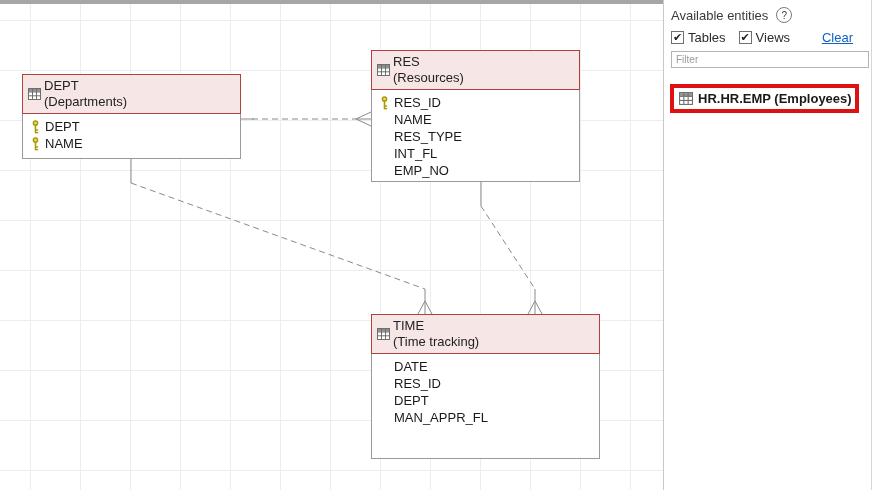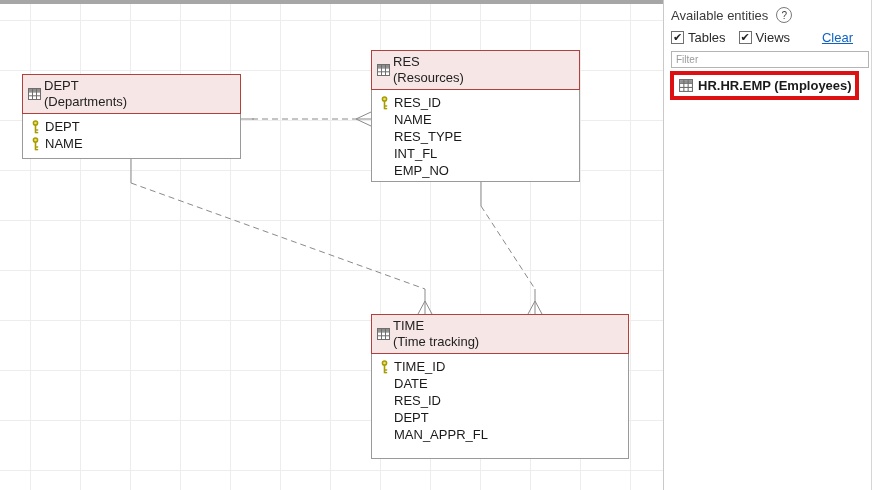--- a/index.html
+++ b/index.html
@@ -29,21 +29,21 @@
   .canvas-topbar {
     position: absolute; left: 0; top: 0; width: 663px; height: 4px;
     background: #a6a6a6;
   }
   svg.rel-layer { position: absolute; left: 0; top: 0; width: 663px; height: 490px; }
 
   
   .entity { position: absolute; display: flex; flex-direction: column; background: #fff; box-shadow: 0 0 0 0; }
   #entity-dept { left: 22px;  top: 74px;  width: 219px; height: 85px;  }
   #entity-res  { left: 371px; top: 50px;  width: 209px; height: 132px; }
-  #entity-time { left: 371px; top: 314px; width: 258px; height: 145px; }
+  #entity-time { left: 371px; top: 314px; width: 229px; height: 145px; }
 
   .entity-header {
     background: #f7e6e6;
     border: 1px solid #b2403c;
     padding: 3px 5px 3px 5px;
     display: flex; align-items: center; gap: 3px;
     flex: 0 0 auto;
   }
   .entity-titles { line-height: 16px; color: #222; }
   .entity-body {
@@ -82,21 +82,21 @@
   }
   .cbx-label { margin-right: 13px; }
   .clear-link { margin-left: auto; margin-right: 16px; color: #0f62c5; text-decoration: underline; cursor: pointer; }
   .filter-input {
     display: block; width: 100%; height: 17px; margin-top: 3px;
     border: 1px solid #b4b4b4; font-family: "Liberation Sans", "DejaVu Sans", sans-serif;
     font-size: 10px; padding: 0 4px; color: #333; outline: none;
   }
   .filter-input::placeholder { color: #9b9b9b; }
   .annotation-box {
-    margin-top: 3px; margin-left: -1px;
+    margin-top: 16px; margin-left: -1px;
     border: 4px solid #dd1111;
     width: 189px;
   }
   .entity-list-item {
     display: flex; align-items: center; gap: 5px;
     height: 21px; padding: 0 2px 0 5px; background: #fff;
     font-weight: bold; white-space: nowrap; cursor: pointer;
   }
 </style>
 </head>
@@ -233,31 +233,20 @@
   <line x1="0.5" y1="7.8" x2="12.5" y2="7.8" stroke="#6e6e6e"></line>
 </svg>
           </span>
         <div class="entity-titles">
           <div>TIME</div>
           <div>(Time tracking)</div>
         </div>
       </div>
       <div class="entity-body">
           <div class="col-row">
-            <span class="key-slot">
-              <svg width="9" height="14" viewBox="0 0 9 14" xmlns="http://www.w3.org/2000/svg">
-  <circle cx="4.5" cy="3" r="2.1" fill="#e8e06a" stroke="#a79b00" stroke-width="1.5"></circle>
-  <line x1="4.5" y1="5" x2="4.5" y2="13.2" stroke="#a79b00" stroke-width="1.6"></line>
-  <line x1="4.5" y1="10" x2="7.2" y2="10" stroke="#a79b00" stroke-width="1.4"></line>
-  <line x1="4.5" y1="12.6" x2="7.2" y2="12.6" stroke="#a79b00" stroke-width="1.4"></line>
-</svg>
-            </span>
-            <span class="col-name">TIME_ID</span>
-          </div>
-          <div class="col-row">
             <span class="key-slot"></span>
             <span class="col-name">DATE</span>
           </div>
           <div class="col-row">
             <span class="key-slot"></span>
             <span class="col-name">RES_ID</span>
           </div>
           <div class="col-row">
             <span class="key-slot"></span>
             <span class="col-name">DEPT</span>

